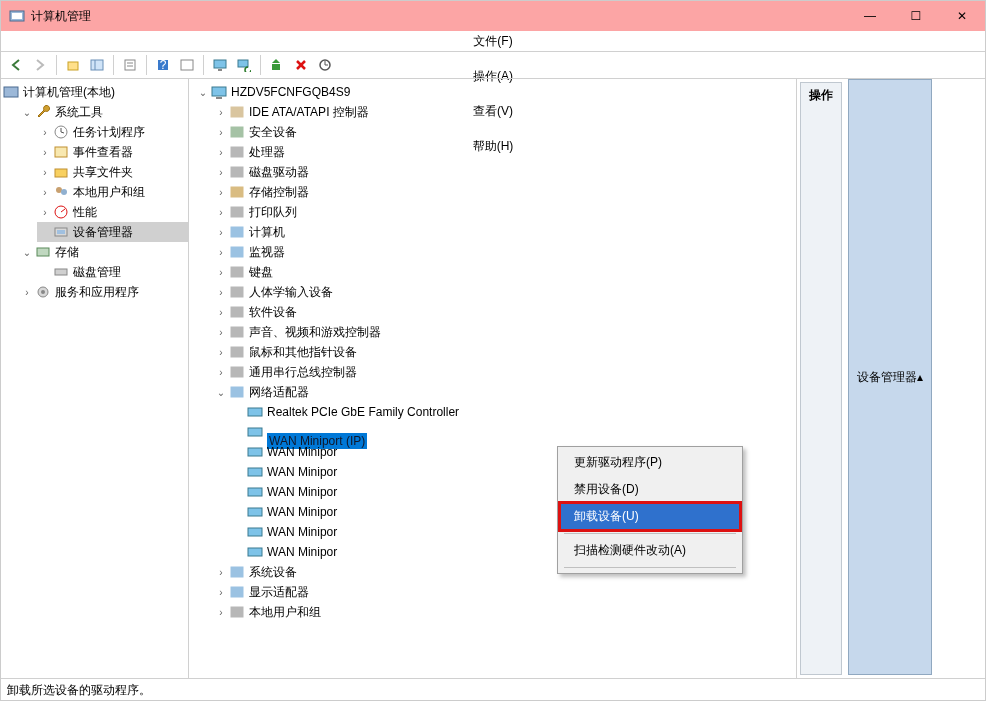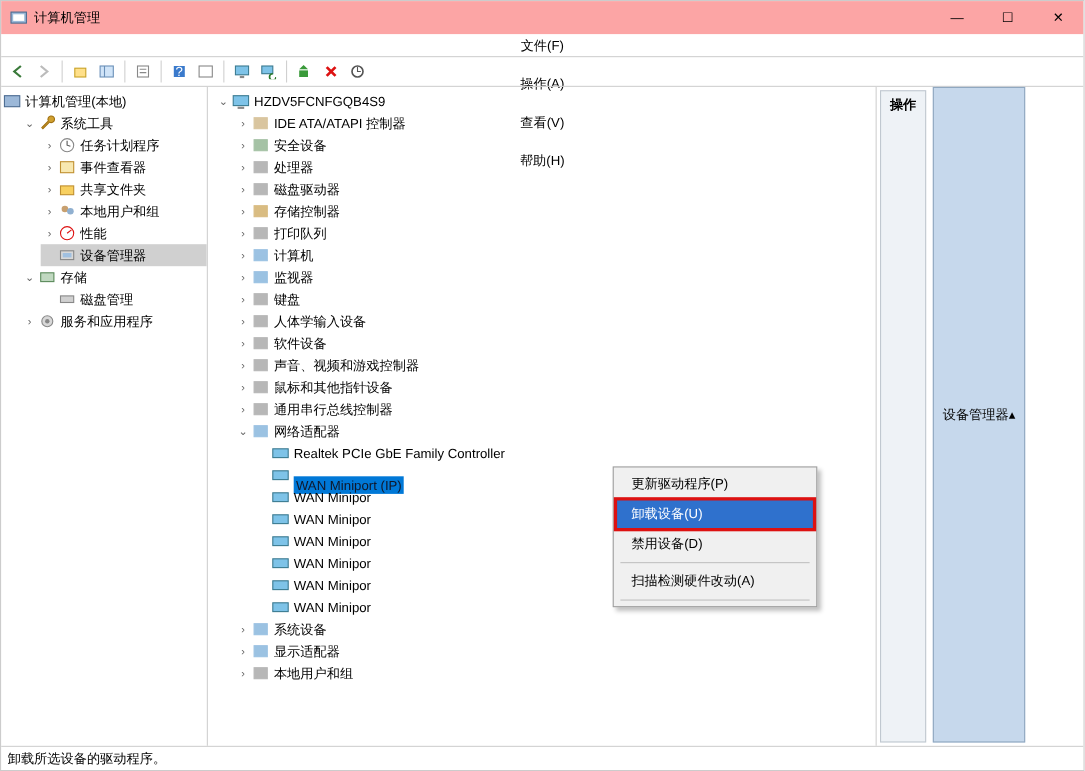--- a/index.html
+++ b/index.html
@@ -23,21 +23,21 @@
 .rightpane .act { padding: 6px 14px; display:flex; justify-content:space-between; align-items:center;}
 .tree { list-style: none; }
 .tree ul { list-style: none; padding-left: 18px; }
 .trow { display: flex; align-items: center; height: 20px; white-space: nowrap; padding-left: 2px; cursor: default;}
 .trow .exp { width: 12px; height: 12px; display: inline-flex; align-items: center; justify-content: center; margin-right: 2px; color:#666; font-size:10px;}
 .trow .ticon { width: 16px; height: 16px; display: inline-flex; align-items:center; justify-content:center; margin-right: 4px; }
 .trow.selected { background: #d0d0d0; }
 .trow.selected .lbl { }
 .trow.hl .lbl { background: #0078d7; color: #0f172a; padding: 1px 2px; margin-top: 18px; }
 .statusbar { height: 22px; border-top: 1px solid #d0d0d0; padding: 3px 6px; }
-.ctxmenu { position: absolute; left: 368px; top: 345px; width: 186px; background: #f0f0f0; border: 1px solid #a0a0a0; box-shadow: 3px 3px 4px rgba(0,0,0,0.25); padding: 2px; }
+.ctxmenu { position: absolute; left: 368px; top: 367px; width: 186px; background: #f0f0f0; border: 1px solid #a0a0a0; box-shadow: 3px 3px 4px rgba(0,0,0,0.25); padding: 2px; }
 .ctxmenu .citem { padding: 5px 14px; }
 .ctxmenu .citem.hl { background: #2f71cd; color: #fff; outline: 3px solid #d11; outline-offset: -1px;}
 .ctxmenu .csep { height: 1px; background: #c0c0c0; margin: 3px 4px; }
 
 svg { display: block; }
 </style>
 </head>
 <body>
 
 <div class="titlebar">
@@ -584,22 +584,22 @@
                 </span>
     <span class="lbl">本地用户和组</span>
               </div>
             </li>
           </ul>
       </li>
     </ul>
 
     <div class="ctxmenu">
       <div class="citem">更新驱动程序(P)</div>
+      <div class="citem">禁用设备(D)</div>
       <div class="citem hl">卸载设备(U)</div>
-      <div class="citem">禁用设备(D)</div>
       <div class="csep"></div>
       <div class="citem">扫描检测硬件改动(A)</div>
       <div class="csep"></div>
     </div>
   </div>
 
   <div class="rightpane">
     <div class="hdr">操作</div>
     <div class="sel">
       <span>设备管理器</span>

